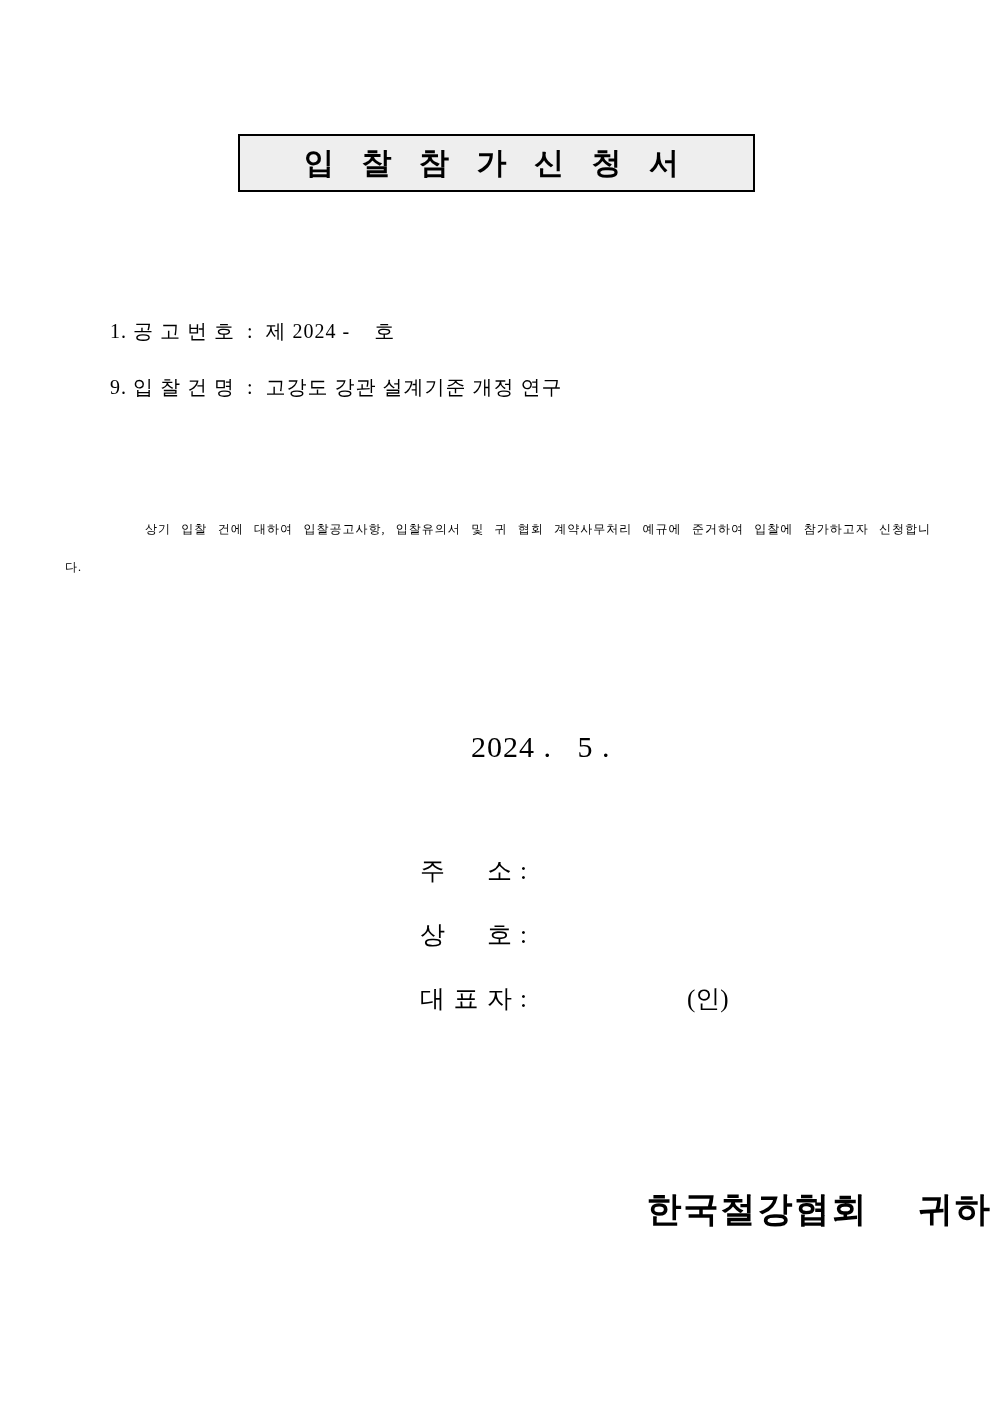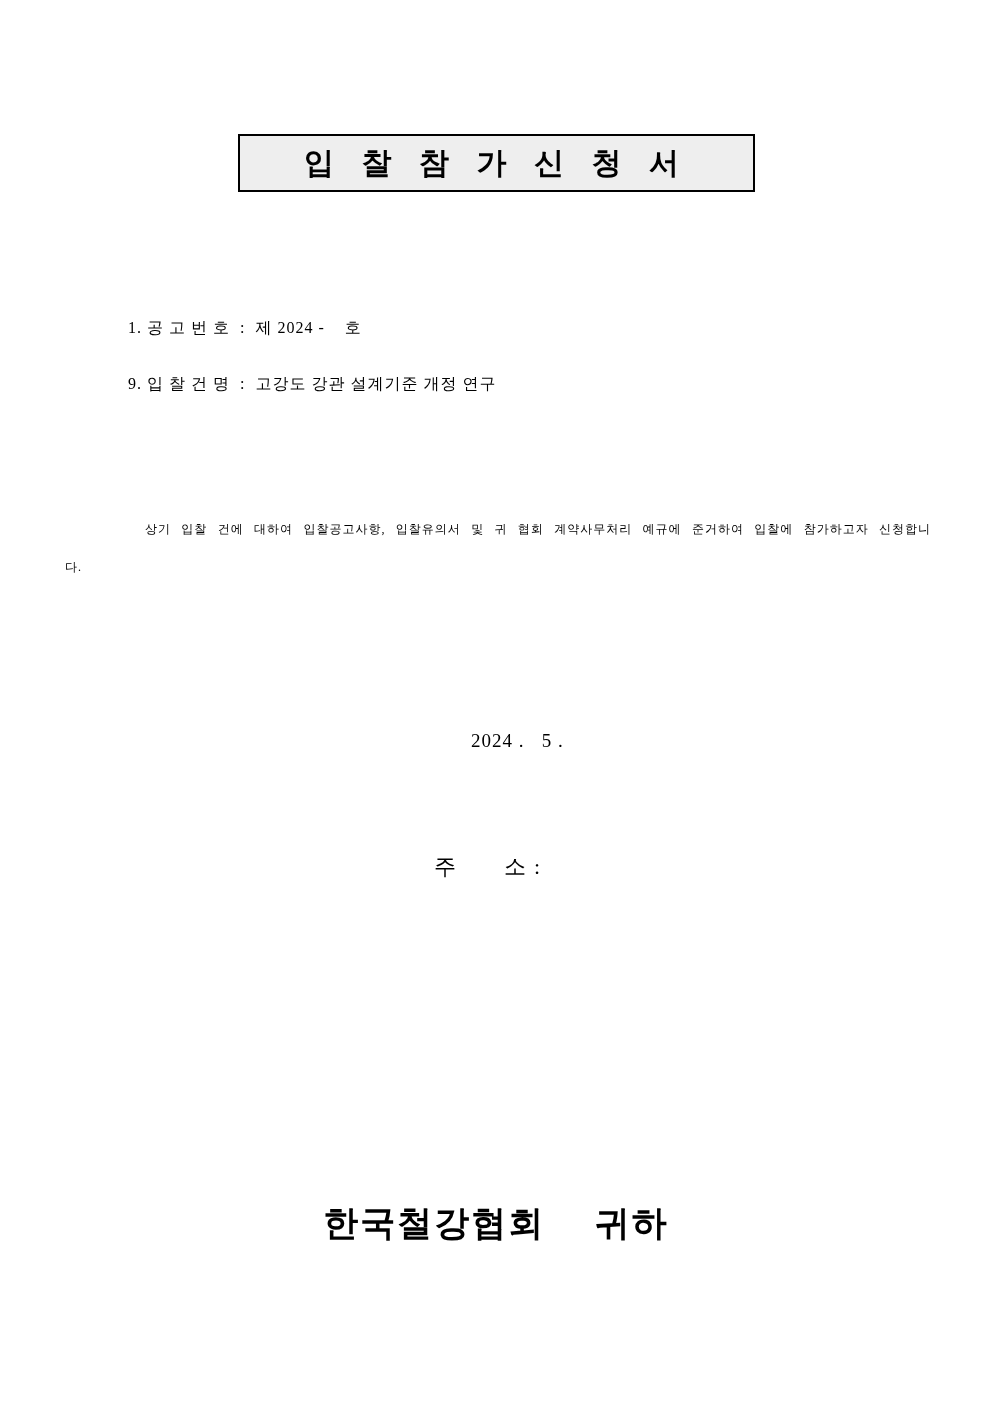--- a/index.html
+++ b/index.html
@@ -34,22 +34,22 @@
   .title-box .title-text {
     font-size: 30px;
     font-weight: bold;
     letter-spacing: 10px;
     white-space: pre;
   }
 
   
   .doc-item {
     position: absolute;
-    left: 128px;
-    font-size: 16px;
+    left: 110px;
+    font-size: 20px;
     letter-spacing: 1px;
     white-space: pre;
   }
   .doc-item.item-1 { top: 318px; }
   .doc-item.item-2 { top: 374px; }
 
   
   .body-paragraph {
     position: absolute;
     left: 65px;
@@ -61,30 +61,30 @@
     text-indent: 80px;
     word-spacing: 6px;
     letter-spacing: 1px;
   }
 
   
   .date-line {
     position: absolute;
     left: 471px;
     top: 730px;
-    font-size: 19px;
+    font-size: 30px;
     white-space: pre;
     letter-spacing: 1px;
   }
 
   
   .field-row {
     position: absolute;
-    left: 412px;
-    font-size: 22px;
+    left: 395px;
+    font-size: 25px;
     white-space: pre;
   }
   .field-row.row-0 { top: 826px; }
   .field-row.row-1 { top: 890px; }
   .field-row.row-2 { top: 954px; }
   .field-row.row-3 { top: 1019px; }
   .field-label {
     display: inline-block;
     width: 92px;
     text-align: justify;
@@ -103,27 +103,26 @@
     display: inline-block;
     margin-left: 150px;
   }
 
   
   .recipient-line {
     position: absolute;
     left: 0;
     top: 1186px;
     width: 100%;
-    text-align: center;
+    text-align: right;
     font-size: 35px;
     font-weight: 600;
     letter-spacing: 2px;
     word-spacing: 14px;
     white-space: pre;
-    margin-top: 14px;
   }
 </style>
 </head>
 <body>
 
 <div class="page">
 
   <div class="title-box">
     <span class="title-text">입 찰 참 가 신 청 서</span>
   </div>
@@ -133,18 +132,24 @@
   <div class="doc-item item-2">9. 입 찰 건 명  :  고강도 강관 설계기준 개정 연구</div>
 
   <div class="body-paragraph">상기 입찰 건에 대하여 입찰공고사항, 입찰유의서 및 귀 협회 계약사무처리 예규에 준거하여 입찰에 참가하고자 신청합니다.</div>
 
   <div class="date-line">2024 .   5 .</div>
 
   <div class="field-row row-0">
     <span class="field-label">주 소</span><span class="field-colon">:</span><span class="field-value"></span>
   </div>
 
+  <div class="field-row row-1">
+    <span class="field-label">상 호</span><span class="field-colon">:</span><span class="field-value"></span>
+  </div>
 
+  <div class="field-row row-2">
+    <span class="field-label">대 표 자</span><span class="field-colon">:</span><span class="field-value"></span><span class="field-suffix">(인)</span>
+  </div>
 
 
   <div class="recipient-line">한국철강협회  귀하</div>
 
 </div>
 
 </body></html>

